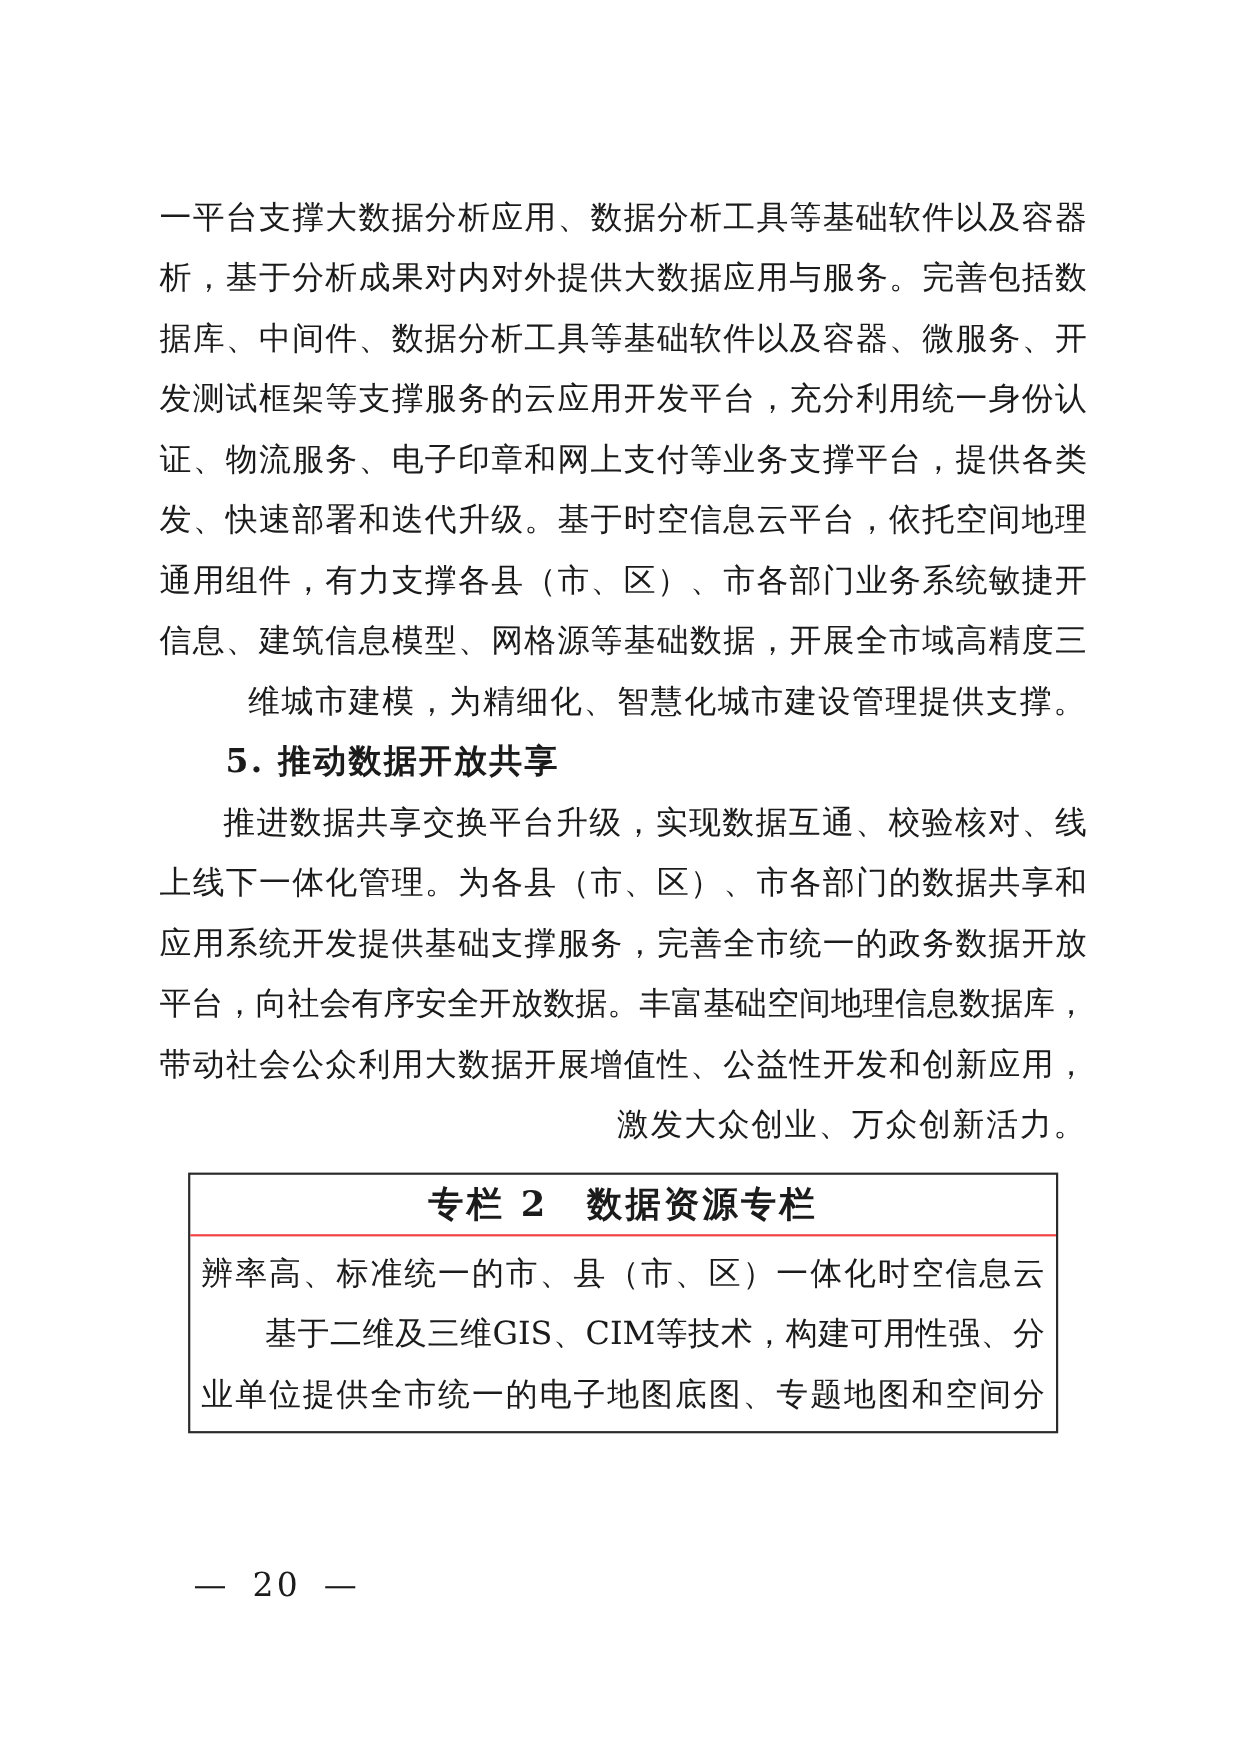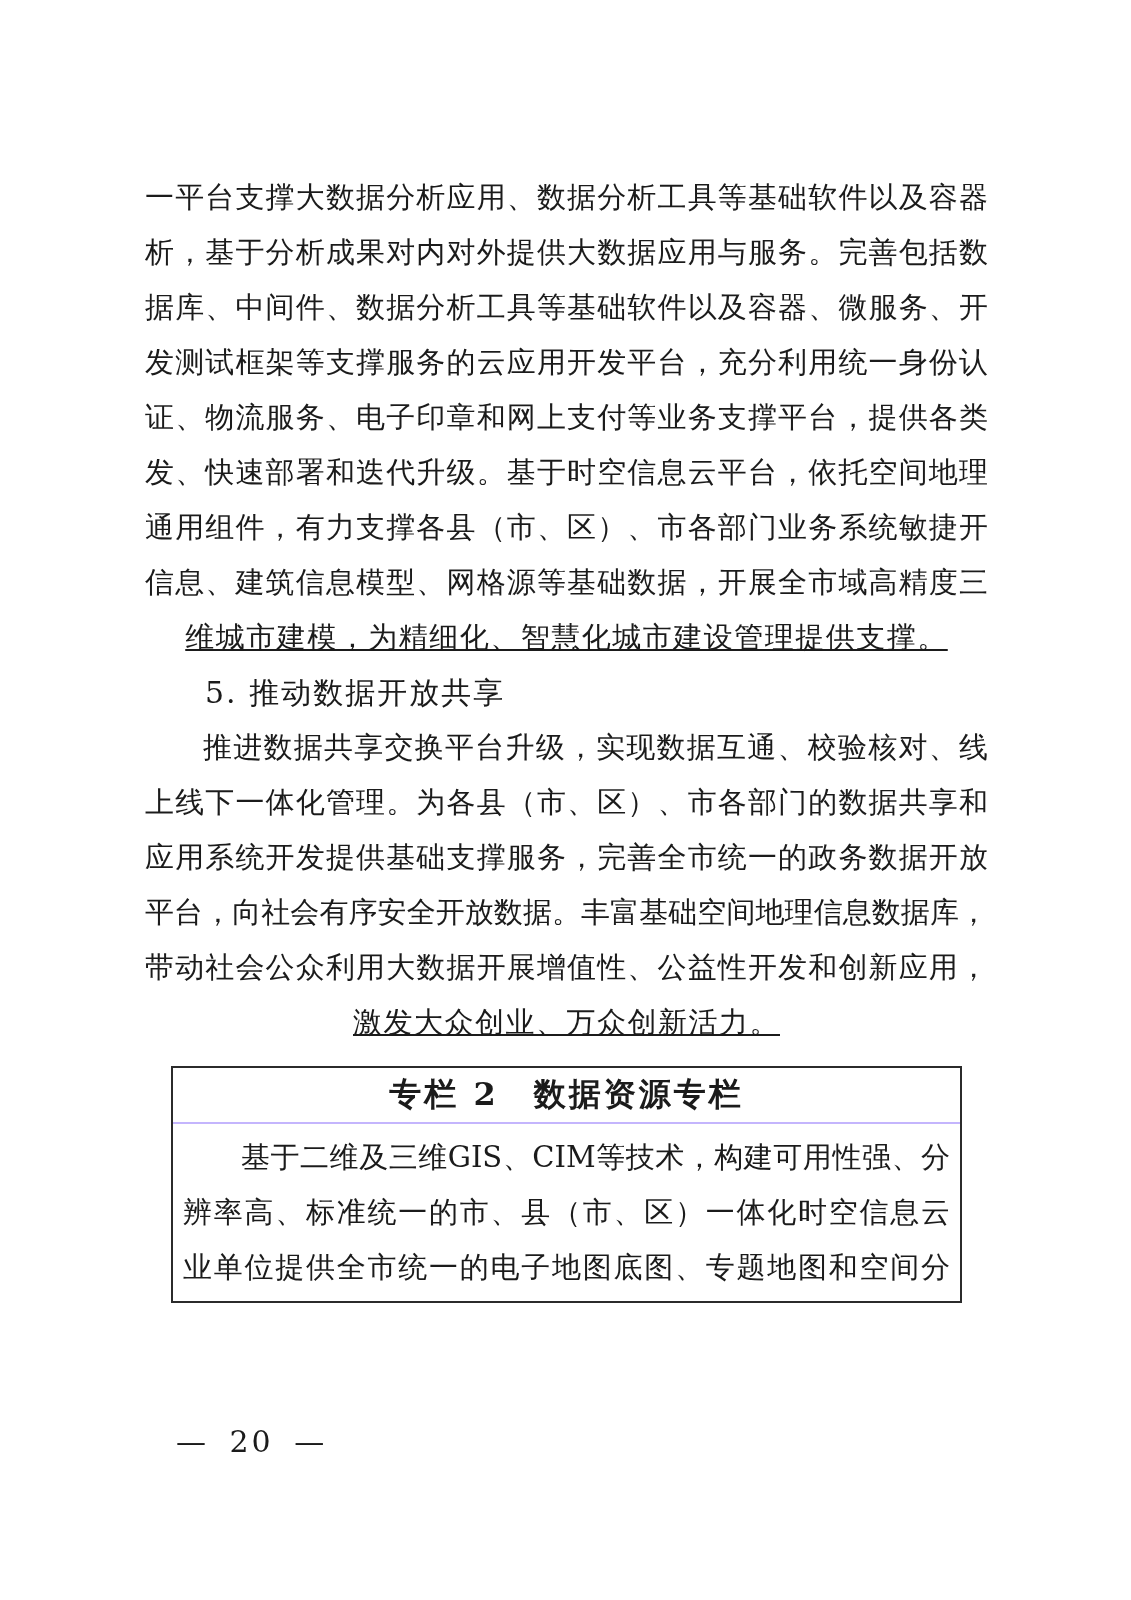--- a/index.html
+++ b/index.html
@@ -31,41 +31,40 @@
     height: 55px;
     overflow: hidden;
     word-break: break-all;
   }
   .j {
     text-align: justify;
     text-align-last: justify;
     text-justify: inter-character;
   }
   .plain {
-    text-align: center;
+    text-align: right;
     letter-spacing: 1.5px;
-    text-decoration: underline;
   }
   .indent {
     text-indent: 2em;
   }
   .heading {
-    font-weight: 400;
+    font-weight: 700;
     font-size: 30px;
     text-indent: 2em;
     letter-spacing: 2px;
   }
   .callout {
     margin: 16px 26px 0 26px;
     border: 2px solid #2b2b2b;
     background: #ffffff;
   }
   .callout-title-row {
     height: 54px;
-    border-bottom: 2px solid #c4b5fd;
+    border-bottom: 2px solid #ef4444;
     display: flex;
     align-items: center;
     justify-content: center;
   }
   .callout-title {
     margin: 0;
     font-size: 32px;
     font-weight: 700;
     letter-spacing: 3px;
   }
@@ -105,22 +104,22 @@
     <p class="ln j">应用系统开发提供基础支撑服务，完善全市统一的政务数据开放</p>
     <p class="ln j">平台，向社会有序安全开放数据。丰富基础空间地理信息数据库，</p>
     <p class="ln j">带动社会公众利用大数据开展增值性、公益性开发和创新应用，</p>
     <p class="ln plain">激发大众创业、万众创新活力。</p>
 
     <section class="callout">
       <header class="callout-title-row">
         <h3 class="callout-title">专栏 2　数据资源专栏</h3>
       </header>
       <div class="callout-body">
+        <p class="ln j">辨率高、标准统一的市、县（市、区）一体化时空信息云</p>
         <p class="ln j indent">基于二维及三维GIS、CIM等技术，构建可用性强、分</p>
-        <p class="ln j">辨率高、标准统一的市、县（市、区）一体化时空信息云</p>
         <p class="ln j">业单位提供全市统一的电子地图底图、专题地图和空间分</p>
       </div>
     </section>
   </main>
 
   <footer class="page-footer">
     <span>— 20 —</span>
   </footer>
 </div>
 

